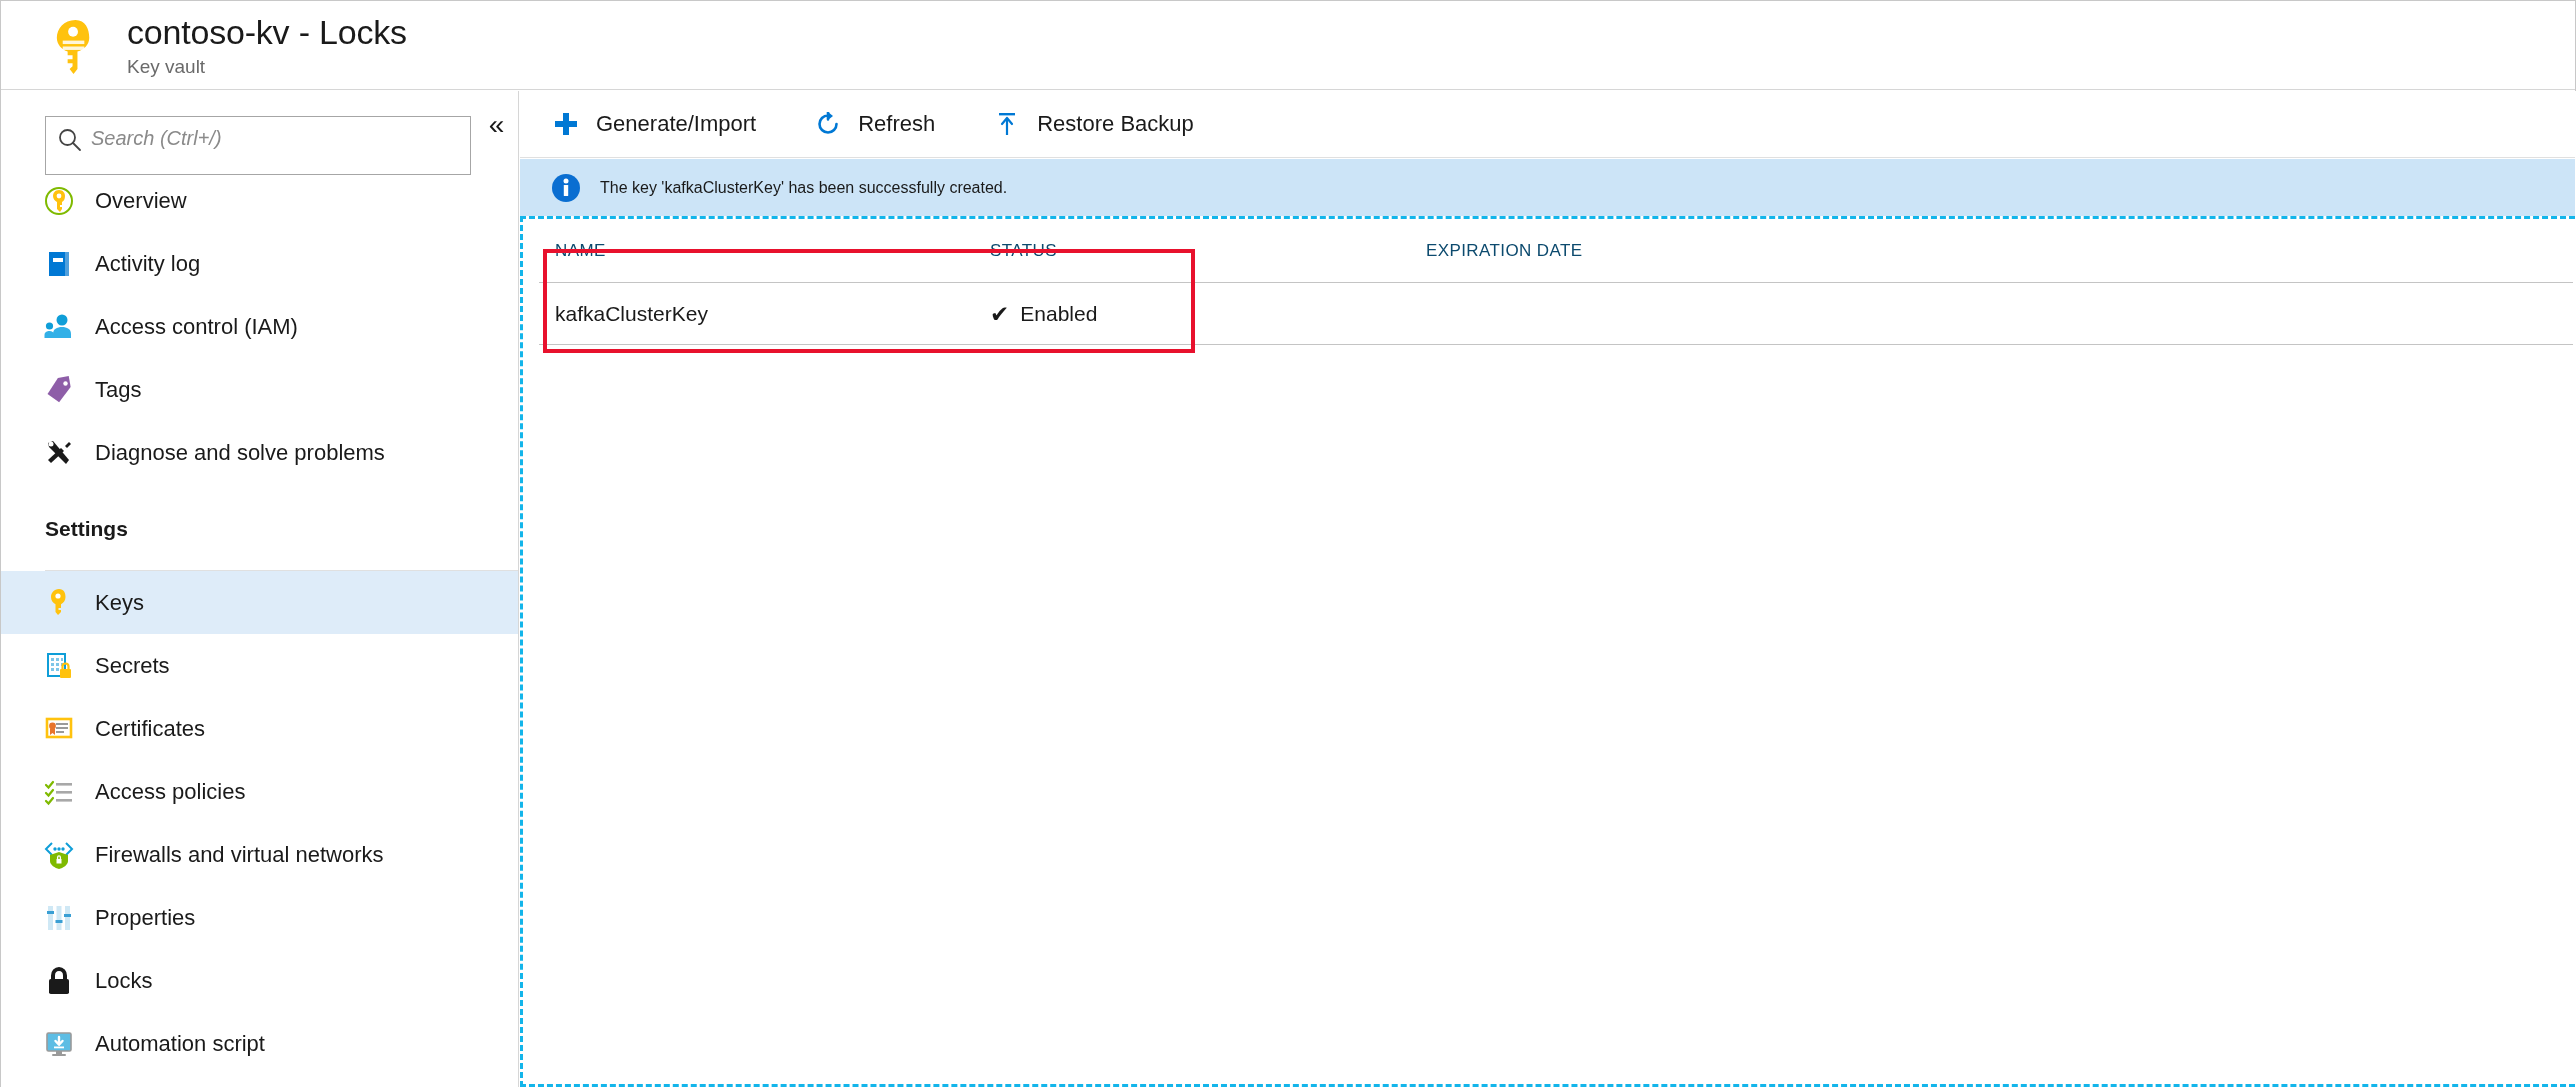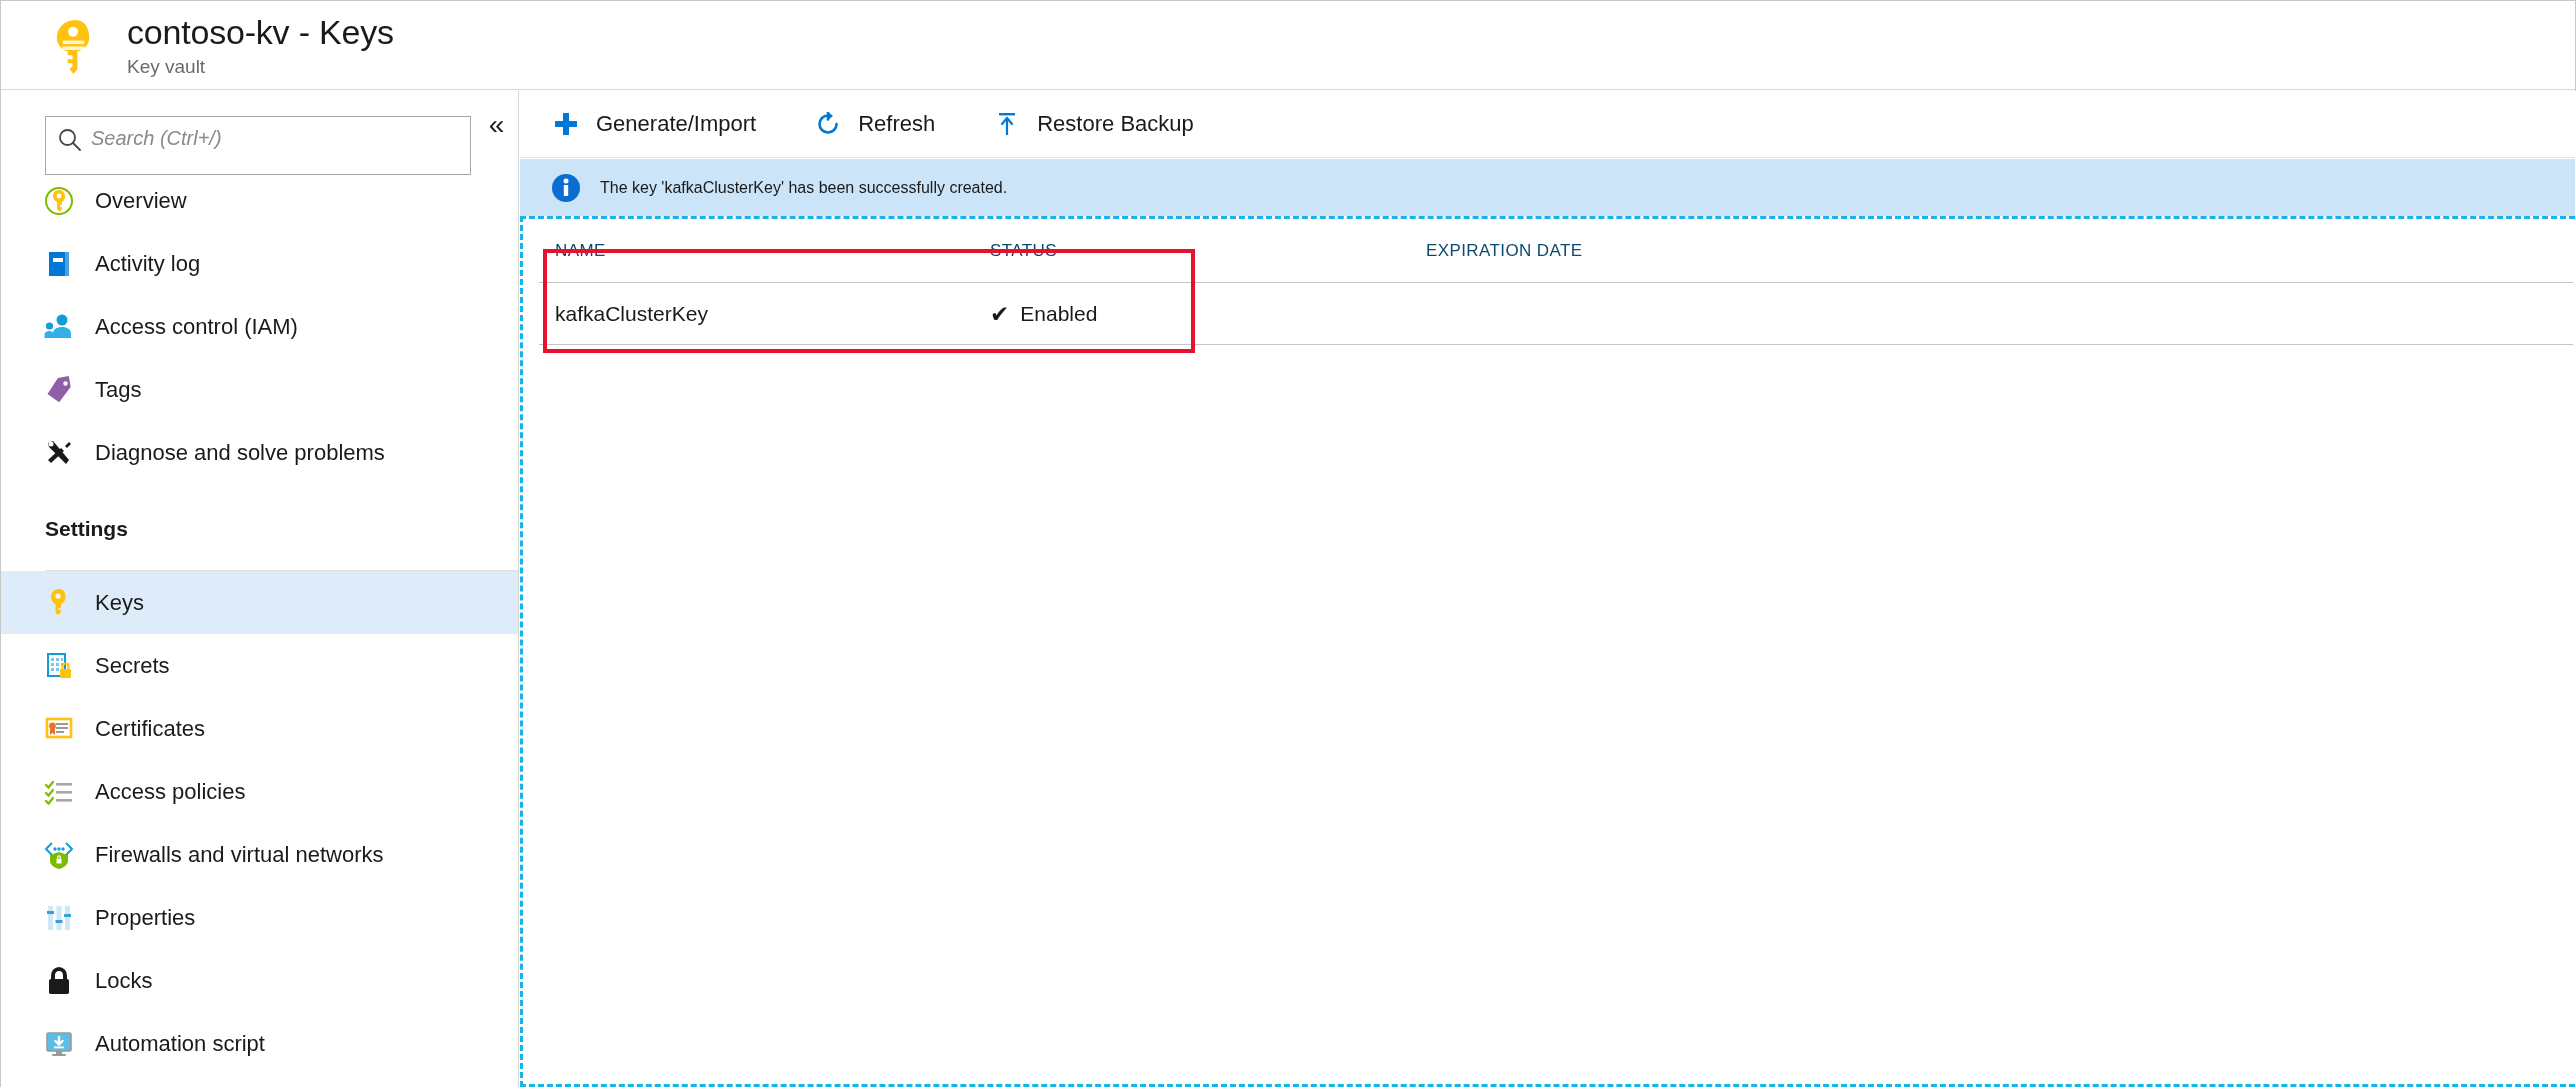--- a/index.html
+++ b/index.html
@@ -184,21 +184,21 @@
   <div id="header">
     <div id="header-icon">
       <svg width="55" height="59" viewBox="0 0 56 60">
         <path d="M28 3 C16 3 9 12 9 21 C9 28 14 33 20 35 L20 39 L25 39 L25 43 L20 43 L20 47 L25 47 L25 50 L22 53 L26 58 L30 53 L30 35 C37 33 42 28 42 21 C42 12 38 3 28 3 Z" fill="#ffc20e"></path>
         <circle cx="25.5" cy="15" r="5" fill="#ffffff"></circle>
         <rect x="15" y="24" width="22" height="3.5" fill="#ffffff" opacity="0.85"></rect>
         <rect x="15" y="30" width="22" height="3.5" fill="#ffffff" opacity="0.85"></rect>
       </svg>
     </div>
     <div id="header-text">
-      <div id="header-title">contoso-kv - Keys</div>
+      <div id="header-title">contoso-kv - Locks</div>
       <div id="header-subtitle">Key vault</div>
     </div>
   </div>
 
   <div id="sidebar">
 
     <div id="search-wrap">
       <div id="search-icon-box">
         <svg width="28" height="28" viewBox="0 0 28 28">
           <circle cx="11.5" cy="11.5" r="7.5" fill="none" stroke="#444" stroke-width="1.8"></circle>

